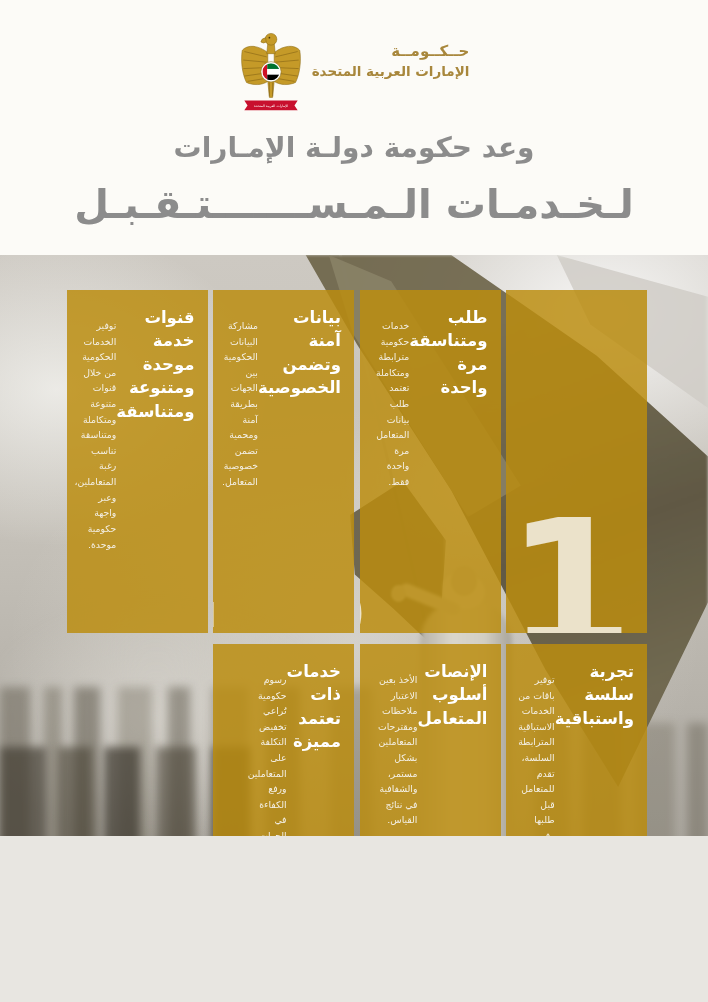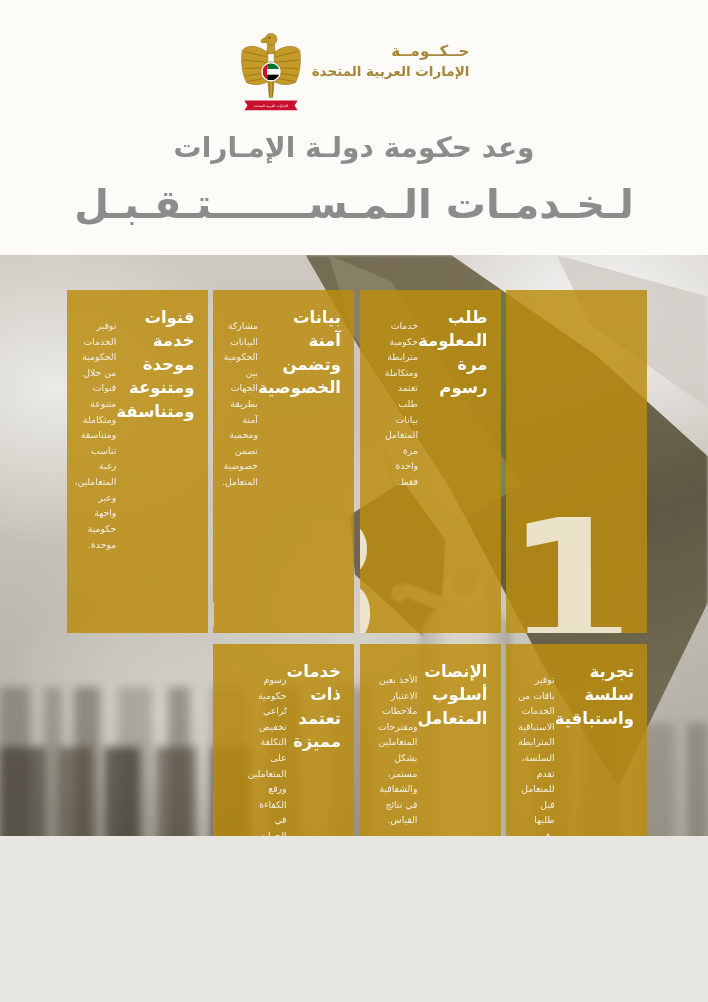--- a/index.html
+++ b/index.html
@@ -139,21 +139,21 @@
   </div>
 
   <div class="grid">
 
     <div class="card">
       <div class="card-number">1</div>
     </div>
 
 
     <div class="card">
-      <div class="card-title">طلب المعلومة مرة رسوم</div>
+      <div class="card-title">طلب ومتناسقة مرة واحدة</div>
       <div class="card-body">خدمات حكومية مترابطة ومتكاملة تعتمد طلب بيانات المتعامل مرة واحدة فقط.</div>
       <div class="card-number">3</div>
     </div>
 
     <div class="card">
       <div class="card-title">بيانات آمنة وتضمن الخصوصية</div>
       <div class="card-body">مشاركة البيانات الحكومية بين الجهات بطريقة آمنة ومحمية تضمن خصوصية المتعامل.</div>
       <div class="card-number">4</div>
     </div>
 

